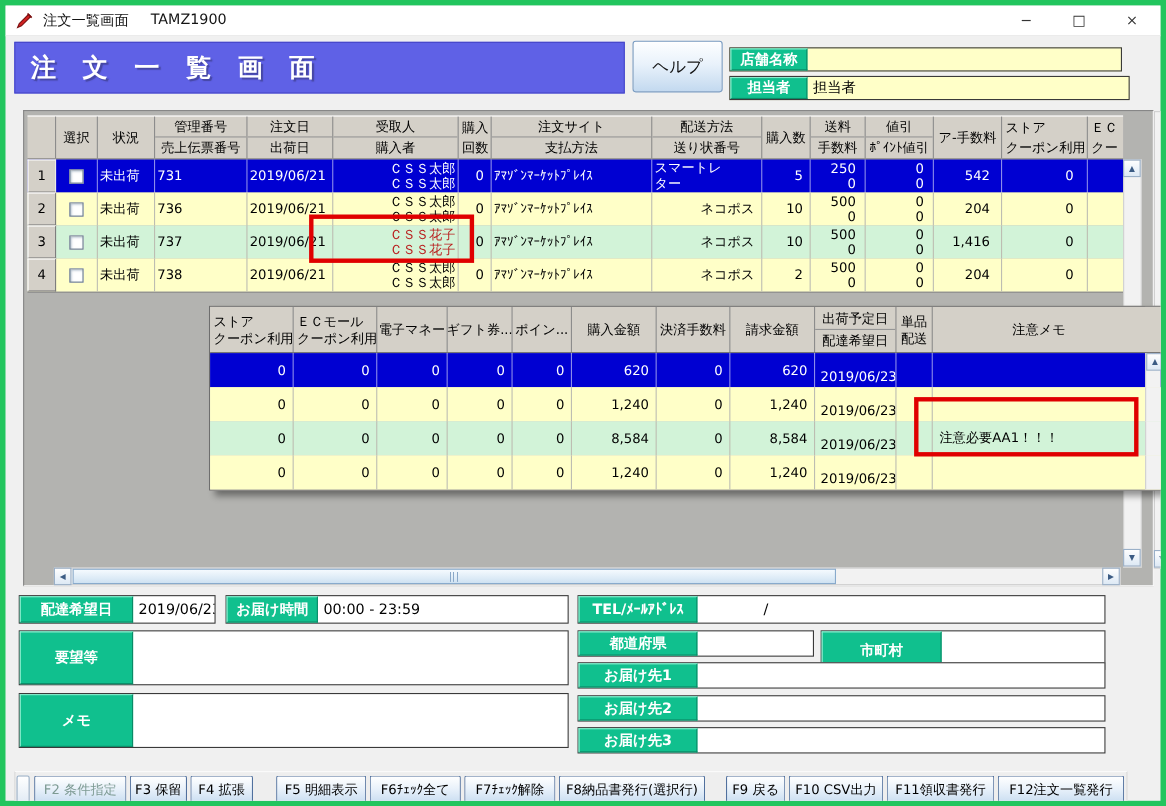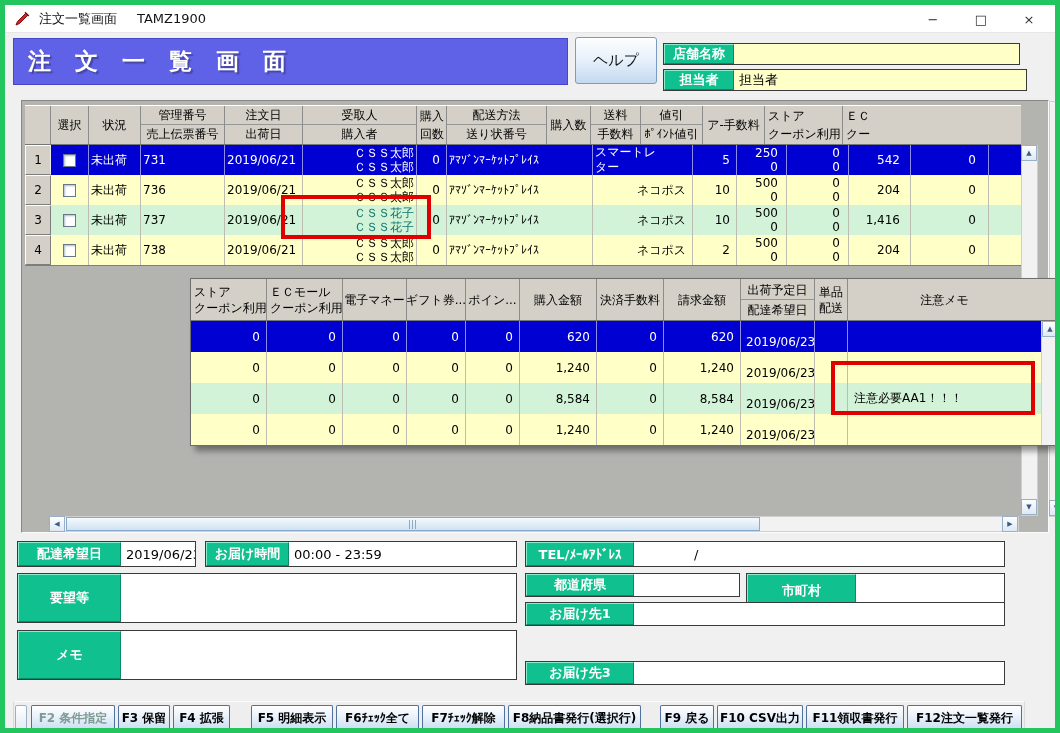--- a/index.html
+++ b/index.html
@@ -36,21 +36,21 @@
 .row-y{background:#ffffc8;color:#000}
 .row-g{background:#d2f3d8;color:#000}
 .row-b{background:#0000d2;color:#fff}
 .cell{border-right:1px solid #bdbdb2;display:flex;align-items:center;overflow:hidden;padding:0 2px;white-space:nowrap;flex-shrink:0;height:100%}
 .row-b .cell{border-right-color:rgba(255,255,255,.55)}
 .num{justify-content:flex-end;padding-right:6px}
 .two{flex-direction:column;align-items:flex-end;justify-content:center;line-height:14px}
 .two.nums{align-items:flex-end;padding-right:8px}
 .ccell{justify-content:center}
 .rownum-cell{background:#d4d0c8;color:#000;border:1px solid;border-color:#fdfdfd #7e7e7e #7e7e7e #fdfdfd;justify-content:center;padding:0}
-.redtxt{color:#0f766e}
+.redtxt{color:#b91c1c}
 .wrapnarrow{display:inline-block;width:66px;word-break:break-all;line-height:15px;white-space:normal}
 .checkbox{width:13px;height:13px;background:#fff;border:1px solid #68788a;box-shadow:inset 1px 1px 2px rgba(110,135,160,.55)}
 .c0{width:26px}.c1{width:38px}.c2{width:52px}.c3{width:84px}.c4{width:78px}.c5{width:114px}.c6{width:30px}.c7{width:146px}.c8{width:100px}.c9{width:44px}.c10{width:50px}.c11{width:62px}.c12{width:62px}.c13{width:78px}.c14{width:32px;border-right:none}
 .pr10{padding-right:10px}.pr12{padding-right:12px}
 
 
 .popup{position:absolute;left:185px;top:273px;width:867px;background:#d4d0c8;border:1px solid #6e6e6e;box-shadow:5px 5px 6px rgba(0,0,0,.4);z-index:10;font-size:12px}
 .phead{display:flex;height:42px;background:#d4d0c8;border-bottom:1px solid #767676}
 .phead .hcell{line-height:16px}
 .phead .l1,.phead .l2{height:20px;line-height:20px}
@@ -64,21 +64,21 @@
 .sb-track{position:absolute;background:#f2f2f2;border:1px solid #cfcfcf}
 .sb-btn{position:absolute;width:16px;height:16px;background:linear-gradient(180deg,#fefefe,#dde9f5);border:1px solid #9ab0c8;display:flex;align-items:center;justify-content:center;font-size:7px;color:#3c5c84}
 .sb-thumb{position:absolute;background:linear-gradient(180deg,#f5fafe,#cfe2f2);border:1px solid #88aacc;display:flex;align-items:center;justify-content:center}
 .grip{width:8px;height:9px;background:repeating-linear-gradient(90deg,#8aa8c8 0 1px,transparent 1px 3px)}
 
 
 .redbox{position:absolute;border:4px solid #e00000;z-index:30;pointer-events:none}
 
 
 .fnbar{position:absolute;left:8px;top:696px;width:1012px;height:31px;background:#eeeeee;border:1px solid #dadada;border-top-color:#fbfbfb}
-.fnbtn{position:absolute;top:700px;height:27px;background:linear-gradient(180deg,#ffffff,#e8f1fa 45%,#c6dbf0);border:1px solid #50709e;border-bottom-color:#2c4c7c;border-radius:2px;font-size:12px;font-weight:bold;color:#000;display:flex;align-items:center;justify-content:center;white-space:nowrap;overflow:hidden}
+.fnbtn{position:absolute;top:700px;height:27px;background:linear-gradient(180deg,#ffffff,#e8f1fa 45%,#c6dbf0);border:1px solid #50709e;border-bottom-color:#2c4c7c;border-radius:2px;font-size:12px;font-weight:normal;color:#000;display:flex;align-items:center;justify-content:center;white-space:nowrap;overflow:hidden}
 .fnbtn.disabled{color:#7d9a93}
 .fngrip{position:absolute;top:700px;left:10px;width:12px;height:27px;background:linear-gradient(180deg,#fff,#dfe9f4);border:1px solid #9ab0c8;border-radius:2px}
 </style>
 </head>
 <body>
 
 <div class="app">
 
   <div class="titlebar">
     <svg class="appicon" viewBox="0 0 17 17">
@@ -119,20 +119,24 @@
           <span class="l1">注文日</span>
           <span class="l2">出荷日</span>
         </div>
       <div class="hcell c5">
           <span class="l1">受取人</span>
           <span class="l2">購入者</span>
         </div>
       <div class="hcell c6 hleft">
           <span>購入</span>
           <span>回数</span>
+        </div>
+      <div class="hcell c7">
+          <span class="l1">注文サイト</span>
+          <span class="l2">支払方法</span>
         </div>
       <div class="hcell c8">
           <span class="l1">配送方法</span>
           <span class="l2">送り状番号</span>
         </div>
       <div class="hcell c9">購入数</div>
       <div class="hcell c10">
           <span class="l1">送料</span>
           <span class="l2">手数料</span>
         </div>
@@ -405,20 +409,24 @@
     <div class="fval"></div>
   </div>
   <div class="fgroup" style="left:741px;top:568px;width:259px;height:36px">
     <div class="glabel" style="width:109px">市町村</div>
     <div class="fval"></div>
   </div>
   <div class="fgroup" style="left:520px;top:597px;width:480px;height:24px">
     <div class="glabel" style="width:108px">お届け先1</div>
     <div class="fval"></div>
   </div>
+  <div class="fgroup" style="left:520px;top:627px;width:480px;height:24px">
+    <div class="glabel" style="width:108px">お届け先2</div>
+    <div class="fval"></div>
+  </div>
   <div class="fgroup" style="left:520px;top:656px;width:480px;height:24px">
     <div class="glabel" style="width:108px">お届け先3</div>
     <div class="fval"></div>
   </div>
 
   <div class="fnbar"></div>
   <div class="fngrip"></div>
   <div class="fnbtn disabled" style="left:26px;width:84px">F2 条件指定</div>
   <div class="fnbtn" style="left:113px;width:52px">F3 保留</div>
   <div class="fnbtn" style="left:168px;width:57px">F4 拡張</div>

